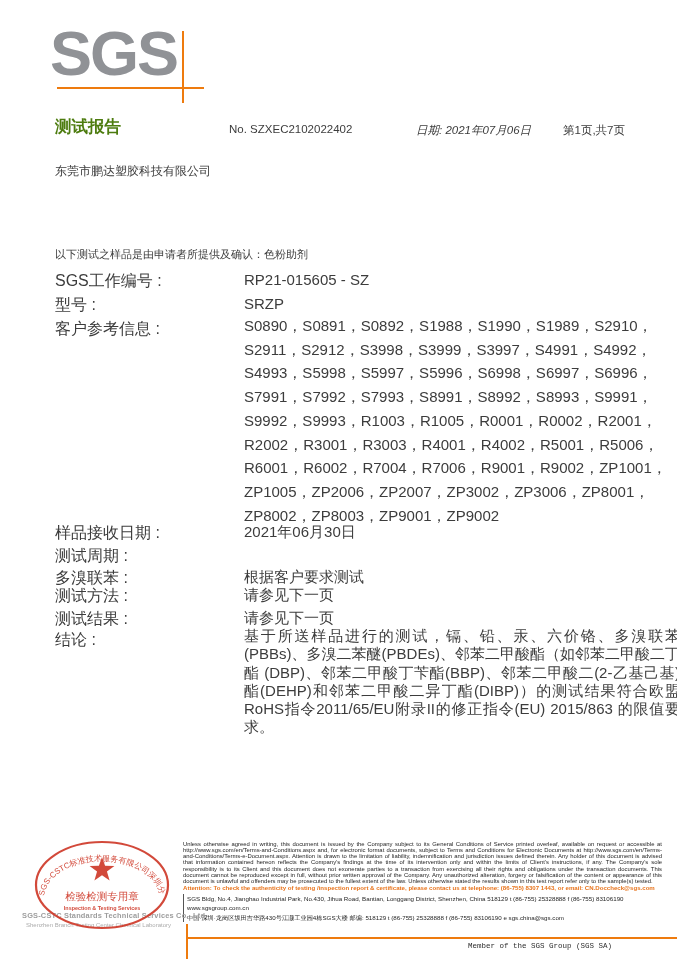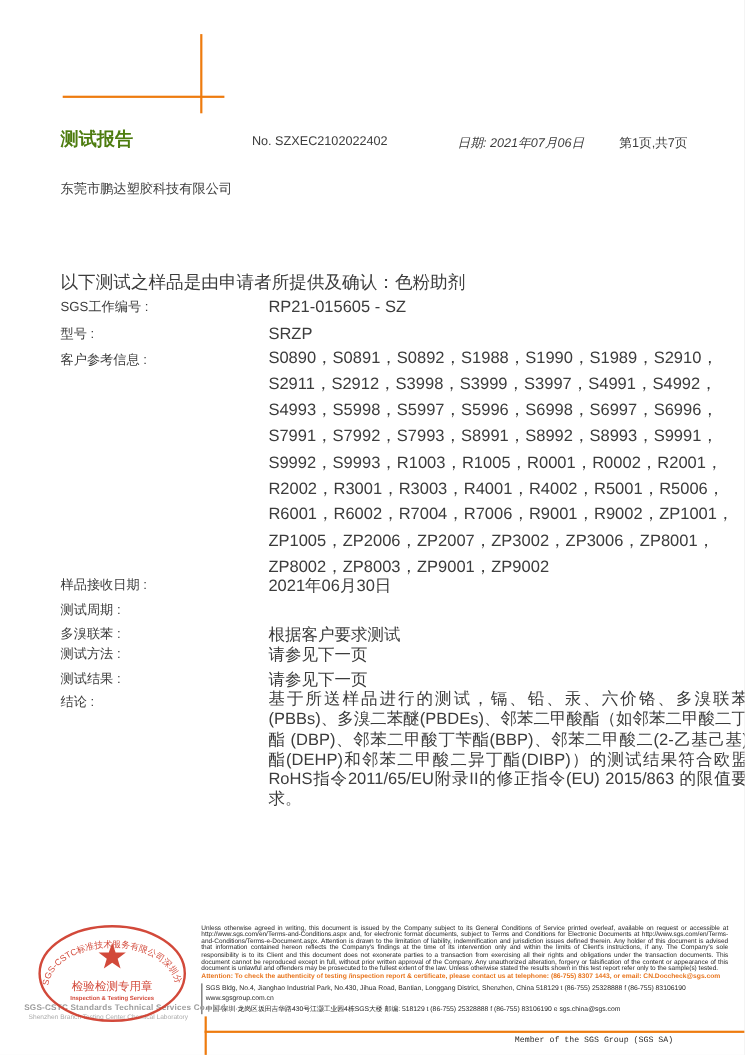--- a/index.html
+++ b/index.html
@@ -24,23 +24,23 @@
   .logo-vline{left:182px;top:31px;width:2px;height:72px;background:#ee7b0e;}
 
   
   .doc-title{left:55px;top:116px;font-size:16.5px;font-weight:bold;color:#4d7c0f;}
   .report-no{left:229px;top:123px;font-size:11.5px;}
   .report-date{left:416px;top:123px;font-size:11.5px;font-style:italic;}
   .page-info{left:563px;top:123px;font-size:11.5px;}
 
   .applicant-name{left:55px;top:163px;font-size:12px;}
   .applicant-address{left:55px;top:186px;font-size:12px;}
-  .statement{left:55px;top:247px;font-size:16px;}
+  .statement{left:55px;top:247px;font-size:11px;}
 
-  .field-label{left:55px;font-size:12px;}
+  .field-label{left:55px;font-size:16px;}
   .field-value{left:244px;font-size:15px;}
   .client-ref-value{white-space:pre-line;width:424px;line-height:23.7px;}
   .conclusion-value{width:436px;line-height:18.3px;text-align:justify;}
 
   
   .stamp-company-en{left:22px;top:911px;font-size:7.4px;font-weight:bold;color:#9d9d9d;letter-spacing:.2px;z-index:1;}
   .stamp-branch-en{left:26px;top:922px;font-size:6px;color:#ababab;z-index:1;}
   .stamp{left:30px;top:836px;width:150px;height:102px;z-index:2;opacity:.92;}
 
   
@@ -50,20 +50,21 @@
   .address-block{margin-top:2px;border-left:1px solid #555;padding-left:3px;font-size:6.2px;line-height:9.6px;color:#1f1f1f;}
   .footer-hline{left:186px;top:937px;width:491px;height:2px;background:#ee7b0e;}
   .footer-vline{left:186px;top:924px;width:2px;height:35px;background:#ee7b0e;}
   .member-line{left:468px;top:942px;font-size:7.5px;color:#2e2e2e;font-family:Liberation Mono, monospace;}
 </style>
 </head>
 <body>
 
 <div class="page">
 
+  <div class="abs logo-text">SGS</div>
   <div class="abs logo-hline"></div>
   <div class="abs logo-vline"></div>
 
   <div class="abs doc-title">测试报告</div>
   <div class="abs report-no">No. SZXEC2102022402</div>
   <div class="abs report-date">日期: 2021年07月06日</div>
   <div class="abs page-info">第1页,共7页</div>
 
   <div class="abs applicant-name">东莞市鹏达塑胶科技有限公司</div>
 

